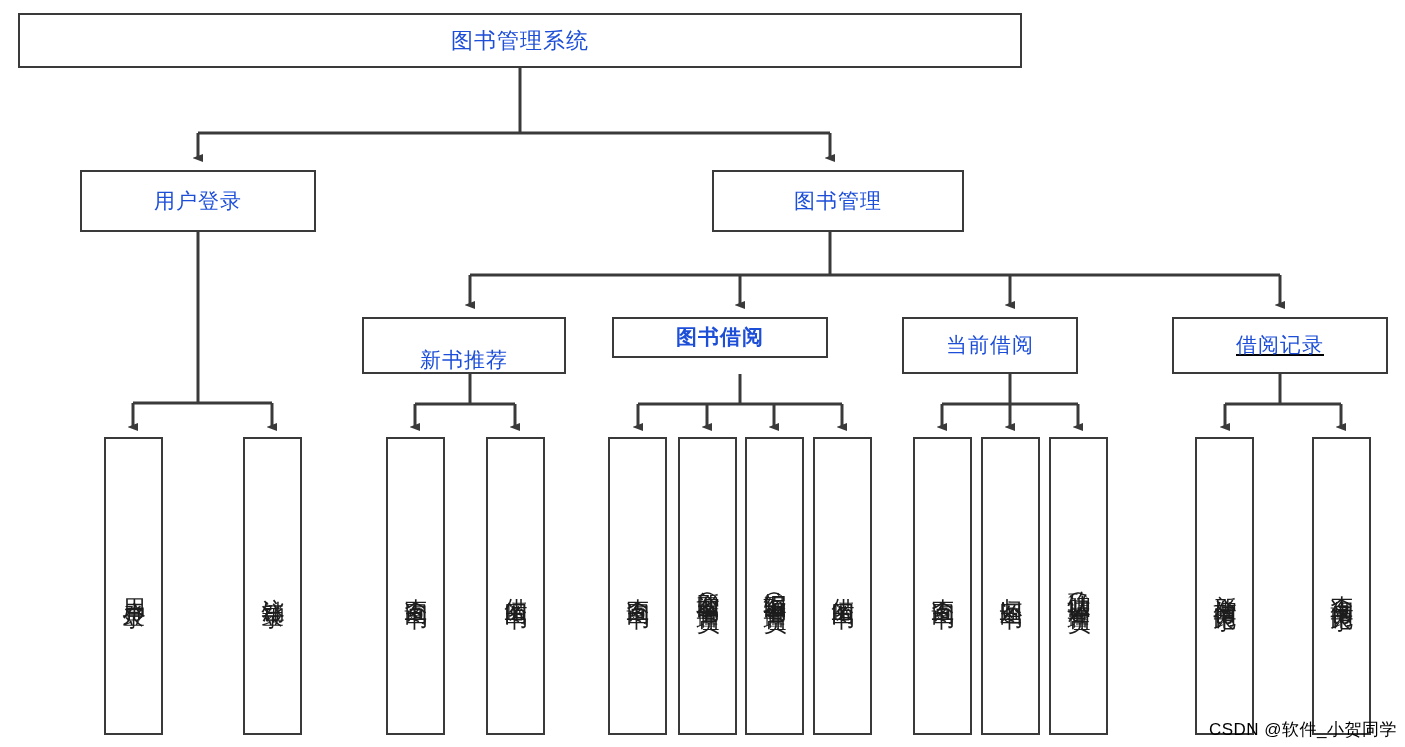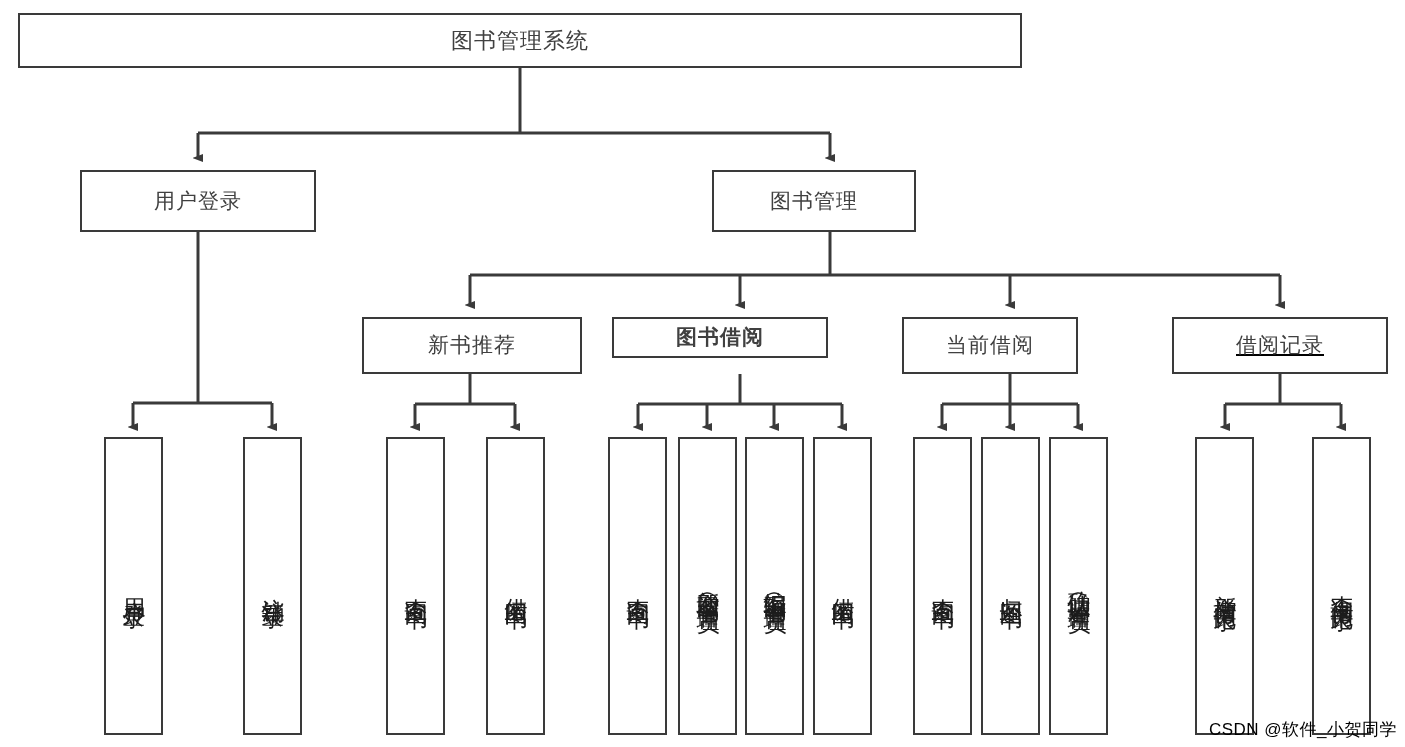--- a/index.html
+++ b/index.html
@@ -28,21 +28,21 @@
     background:#ffffff;
     display:flex;
     align-items:center;
     justify-content:center;
     text-align:center;
   }
   .node .label{
     font-size:21px;
     line-height:1.15;
     letter-spacing:1px;
-    color:#404040;
+    color:#1d4ed8;
     white-space:nowrap;
   }
   .node.root .label{font-size:22px;}
   .leaf{
     writing-mode:vertical-rl;
     text-orientation:upright;
   }
   .leaf .label{
     writing-mode:vertical-rl;
     text-orientation:upright;
@@ -118,25 +118,25 @@
   </svg>
 
   <div class="node root" style="left:18px;top:13px;width:1004px;height:55px;">
     <span class="label">图书管理系统</span>
   </div>
 
   <div class="node" style="left:80px;top:170px;width:236px;height:62px;">
     <span class="label">用户登录</span>
   </div>
 
-  <div class="node" style="left:712px;top:170px;width:204px;height:62px;">
+  <div class="node" style="left:712px;top:170px;width:252px;height:62px;">
     <span class="label">图书管理</span>
   </div>
 
-  <div class="node" style="left:362px;top:317px;width:220px;height:57px;">
+  <div class="node" style="left:362px;top:317px;width:204px;height:57px;align-items:flex-end;">
     <span class="label">新书推荐</span>
   </div>
 
   <div class="node" style="left:612px;top:317px;width:216px;height:41px;font-weight:bold;">
     <span class="label">图书借阅</span>
   </div>
 
   <div class="node" style="left:902px;top:317px;width:176px;height:57px;">
     <span class="label">当前借阅</span>
   </div>

